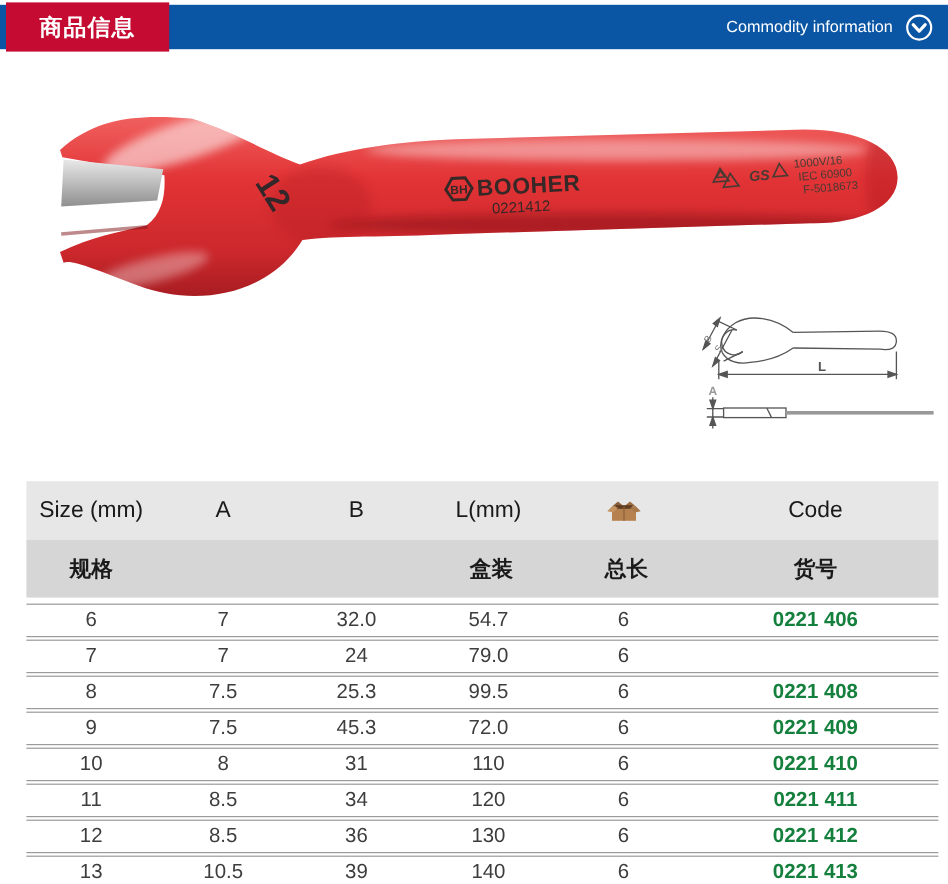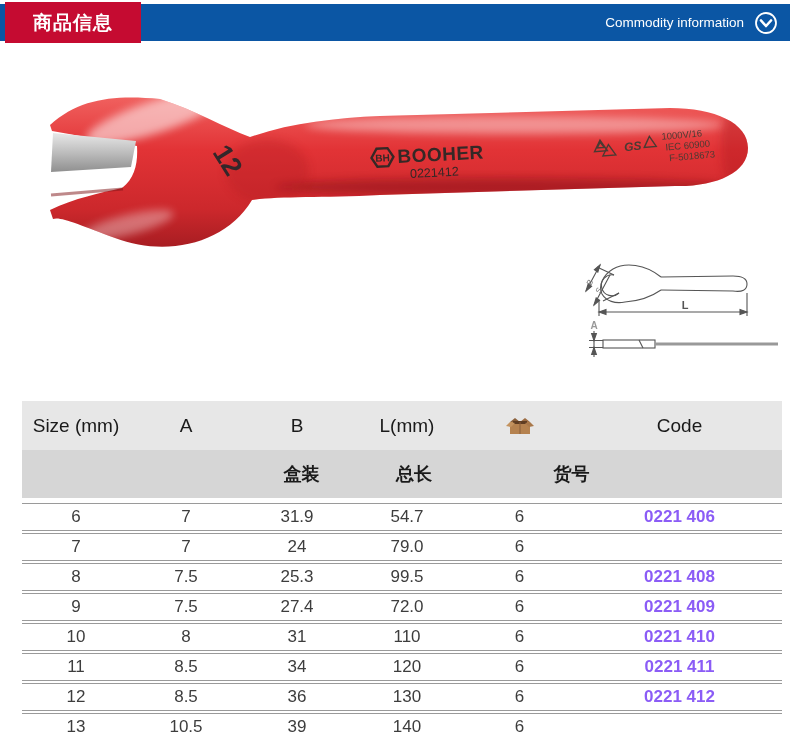--- a/index.html
+++ b/index.html
@@ -25,21 +25,21 @@
   .trow{display:flex;align-items:center;}
   .th1{height:49px;background:#e7e7e7;font-size:19px;color:#1a1a1a;}
   .th2{height:48px;background:#d6d6d6;font-size:18px;font-weight:bold;color:#1a1a1a;}
   .tbody{margin-top:5px;}
   .data-row{height:26px;display:flex;align-items:center;
             border-top:1px solid #9a9a9a;border-bottom:1px solid #9a9a9a;margin-top:2px;}
   .data-row:first-child{margin-top:0;}
   .cell,.hcell{text-align:center;}
   .c0{width:108px;} .c1{width:112px;} .c2{width:110px;} .c3{width:110px;}
   .c4{width:115px;} .c5{width:205px;}
-  .data-row .c5{font-weight:bold;color:#8b5cf6;}
+  .data-row .c5{font-weight:bold;color:#15803d;}
   .boxwrap{display:flex;justify-content:center;align-items:center;}
 </style>
 </head>
 <body>
 
 <div class="page">
 
   <div class="hdr">
     <div class="hdr-blue"></div>
     <div class="hdr-red">
@@ -163,32 +163,33 @@
           <rect x="7" y="6" width="14" height="3" fill="#5f3d22"></rect>
           <polygon points="4,7 0,11 5,12 9,8" fill="#c4935f"></polygon>
           <polygon points="24,7 28,11 23,12 19,8" fill="#a9784a"></polygon>
           <line x1="14" y1="7" x2="14" y2="19" stroke="#8a5f3a" stroke-width="1"></line>
         </svg>
       </div>
       <div class="hcell c5">Code</div>
     </div>
 
     <div class="trow th2">
+      <div class="hcell c0">规格</div>
       <div class="hcell c1"></div>
       <div class="hcell c2"></div>
       <div class="hcell c4">盒装</div>
       <div class="hcell c3">总长</div>
       <div class="hcell c5">货号</div>
     </div>
 
     <div class="tbody">
         <div class="data-row">
           <div class="cell c0">6</div>
           <div class="cell c1">7</div>
-          <div class="cell c2">31.9</div>
+          <div class="cell c2">32.0</div>
           <div class="cell c3">54.7</div>
           <div class="cell c4">6</div>
           <div class="cell c5">0221 406</div>
         </div>
         <div class="data-row">
           <div class="cell c0">7</div>
           <div class="cell c1">7</div>
           <div class="cell c2">24</div>
           <div class="cell c3">79.0</div>
           <div class="cell c4">6</div>
@@ -197,21 +198,21 @@
           <div class="cell c0">8</div>
           <div class="cell c1">7.5</div>
           <div class="cell c2">25.3</div>
           <div class="cell c3">99.5</div>
           <div class="cell c4">6</div>
           <div class="cell c5">0221 408</div>
         </div>
         <div class="data-row">
           <div class="cell c0">9</div>
           <div class="cell c1">7.5</div>
-          <div class="cell c2">27.4</div>
+          <div class="cell c2">45.3</div>
           <div class="cell c3">72.0</div>
           <div class="cell c4">6</div>
           <div class="cell c5">0221 409</div>
         </div>
         <div class="data-row">
           <div class="cell c0">10</div>
           <div class="cell c1">8</div>
           <div class="cell c2">31</div>
           <div class="cell c3">110</div>
           <div class="cell c4">6</div>
@@ -232,17 +233,18 @@
           <div class="cell c3">130</div>
           <div class="cell c4">6</div>
           <div class="cell c5">0221 412</div>
         </div>
         <div class="data-row">
           <div class="cell c0">13</div>
           <div class="cell c1">10.5</div>
           <div class="cell c2">39</div>
           <div class="cell c3">140</div>
           <div class="cell c4">6</div>
+          <div class="cell c5">0221 413</div>
         </div>
       </div>
   </div>
 
 </div>
 
 </body></html>

